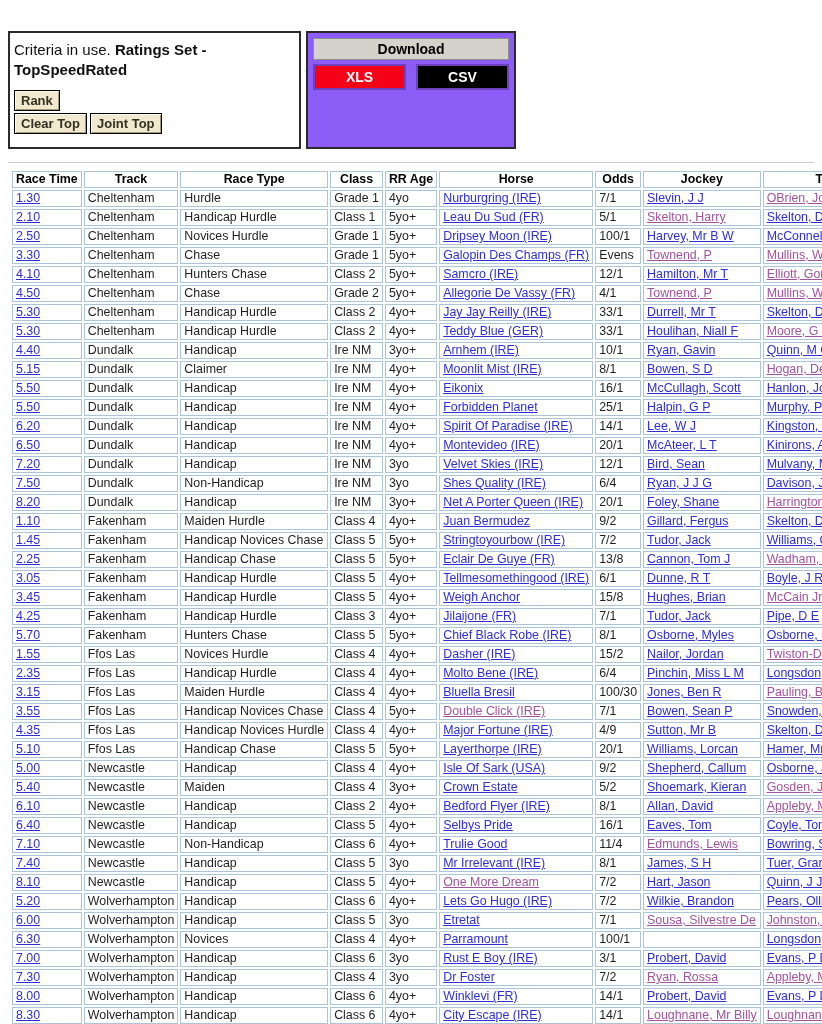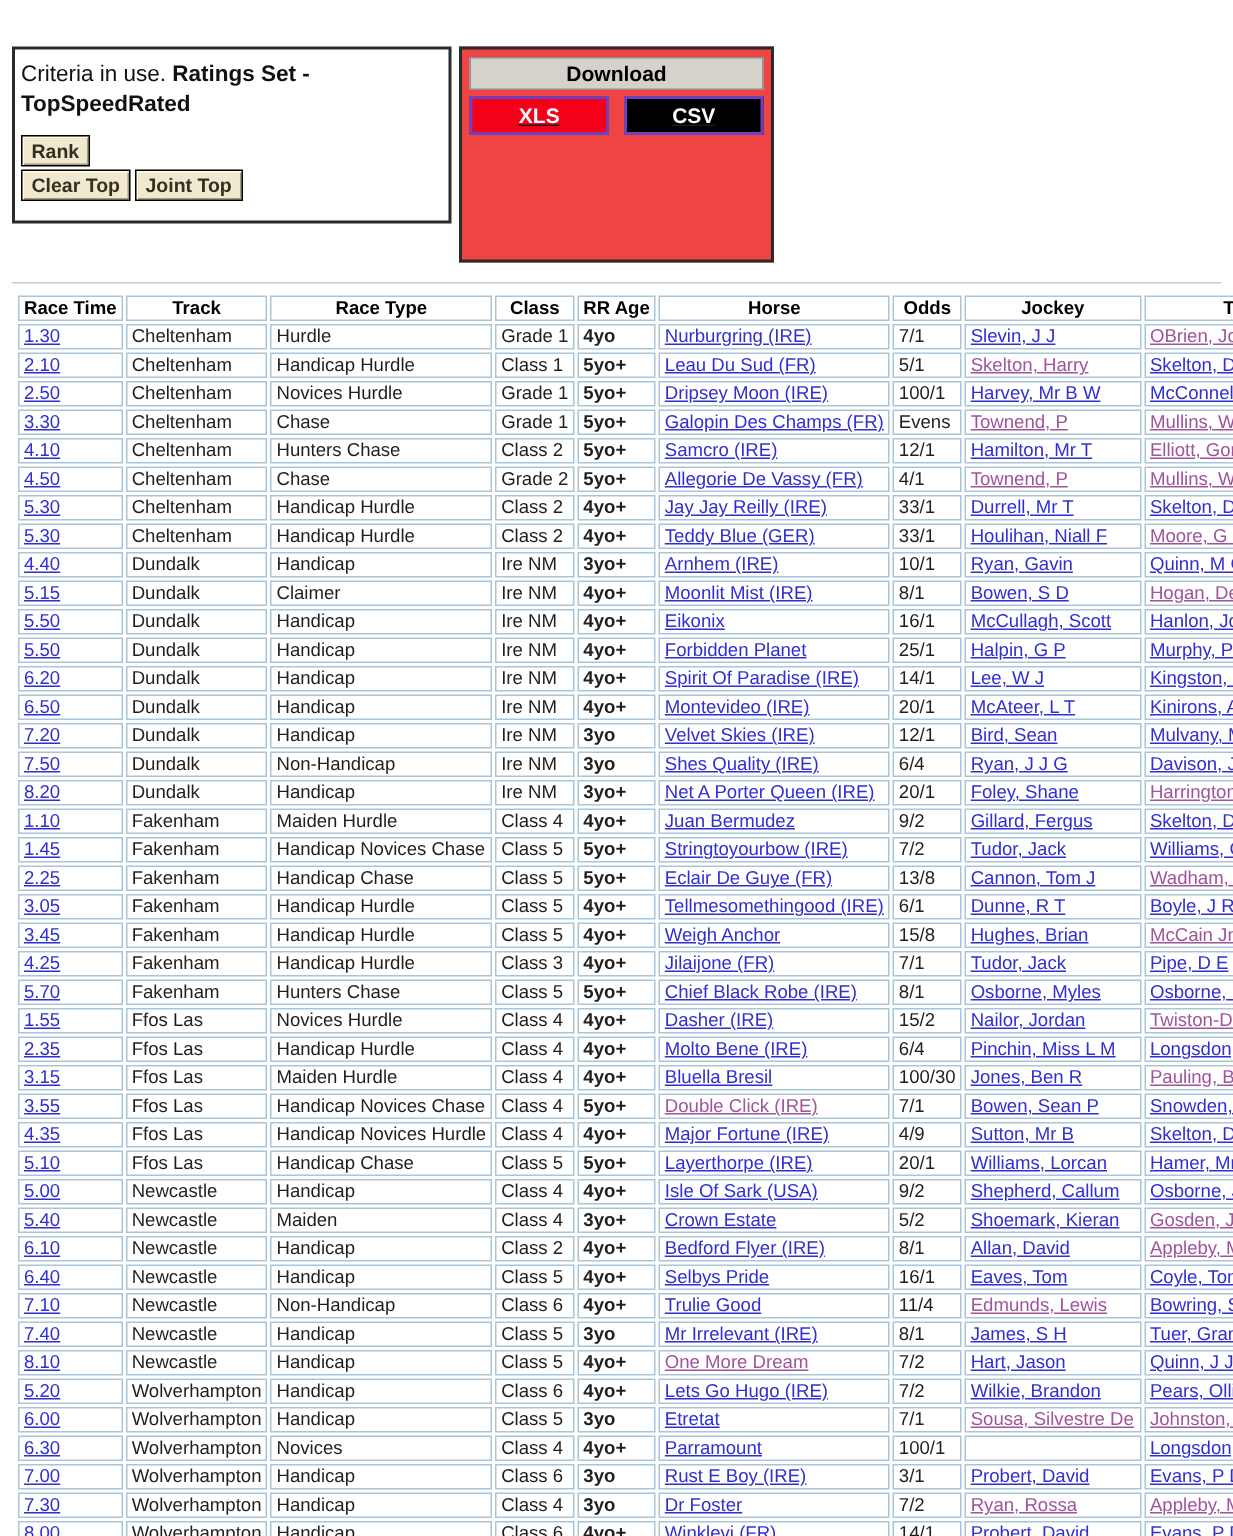--- a/index.html
+++ b/index.html
@@ -23,28 +23,28 @@
   .criteria-text{font-size:15px;line-height:1.35;color:#111;}
   .btn-row{margin-top:9px;}
   .btn-row2{margin-top:2px;}
   .classic-btn{
     display:inline-block;background:#f1e9cf;color:#33301f;
     border:1px solid #000;box-shadow:inset 1px 1px 0 #fffbe8, inset -1px -1px 0 #a39a76;
     font-weight:bold;font-size:13px;font-family:"Liberation Sans",sans-serif;
     padding:2px 6px;margin-right:3px;cursor:pointer;
   }
   .download-box{
-    width:210px;height:144px;border:2px solid var(--boxborder);
-    padding:5px;background:#ef4444;
+    width:210px;height:118px;border:2px solid var(--boxborder);
+    padding:5px;background:#8b5cf6;
   }
   .download-bar{
     background:#d5d2cb;border:1px solid #8f8f8f;text-align:center;
     font-weight:bold;font-size:14px;color:#000;padding:2px 0;margin-bottom:4px;
   }
-  .dl-btns{display:flex;gap:10px;text-decoration:underline;}
+  .dl-btns{display:flex;gap:10px;}
   .dl-btn{
     flex:1;height:26px;font-weight:bold;font-size:14px;color:#fff;
     border:2px solid #6f3fbd;cursor:pointer;font-family:"Liberation Sans",sans-serif;
   }
   
   .rule{border:none;border-top:1px solid #c9c9c9;margin:13px 8px 6px 8px;}
   
   .table-wrap{width:812px;margin-left:10px;overflow:hidden;}
   table.races{
     border-collapse:separate;border-spacing:2px;table-layout:fixed;
@@ -54,21 +54,21 @@
     border:1px solid var(--tborder);
     font-size:12.4px;line-height:13px;height:17px;
     padding:1px 3px;white-space:nowrap;overflow:hidden;
     text-align:left;vertical-align:middle;background:#fff;color:#1f1f1f;
   }
   table.races th{font-weight:bold;text-align:center;color:#000;}
   .col-time{width:48px;margin-left:20px;}
   .col-track{width:98px;}
   .col-type{width:132px;}
   .col-cls{width:42px;}
-  .col-age{width:42px;font-weight:bold;}
+  .col-age{width:42px;}
   .col-horse{width:146px;}
   .col-odds{width:38px;}
   .col-jockey{width:108px;}
   .col-trainer{width:128px;}
   table.races a{color:var(--link);text-decoration:underline;}
   table.races a.visited{color:var(--visited);}
 </style>
 </head>
 <body>
 

